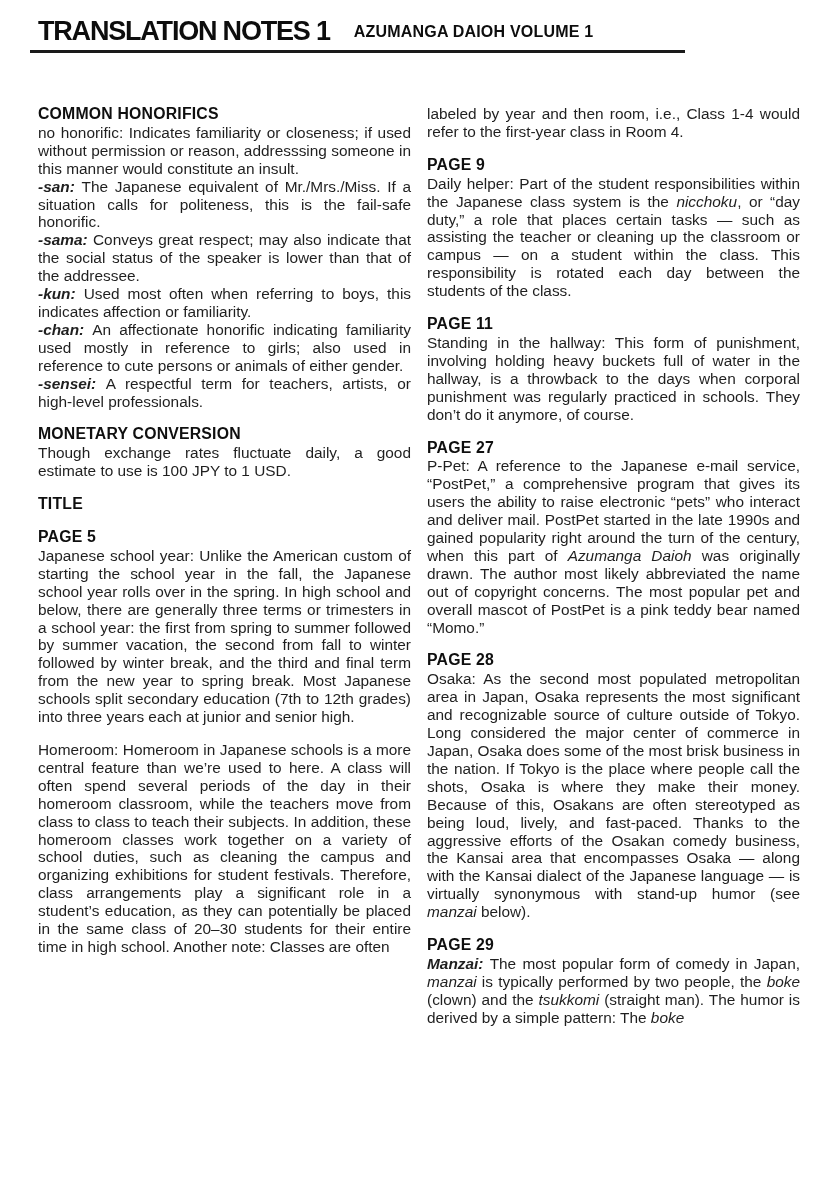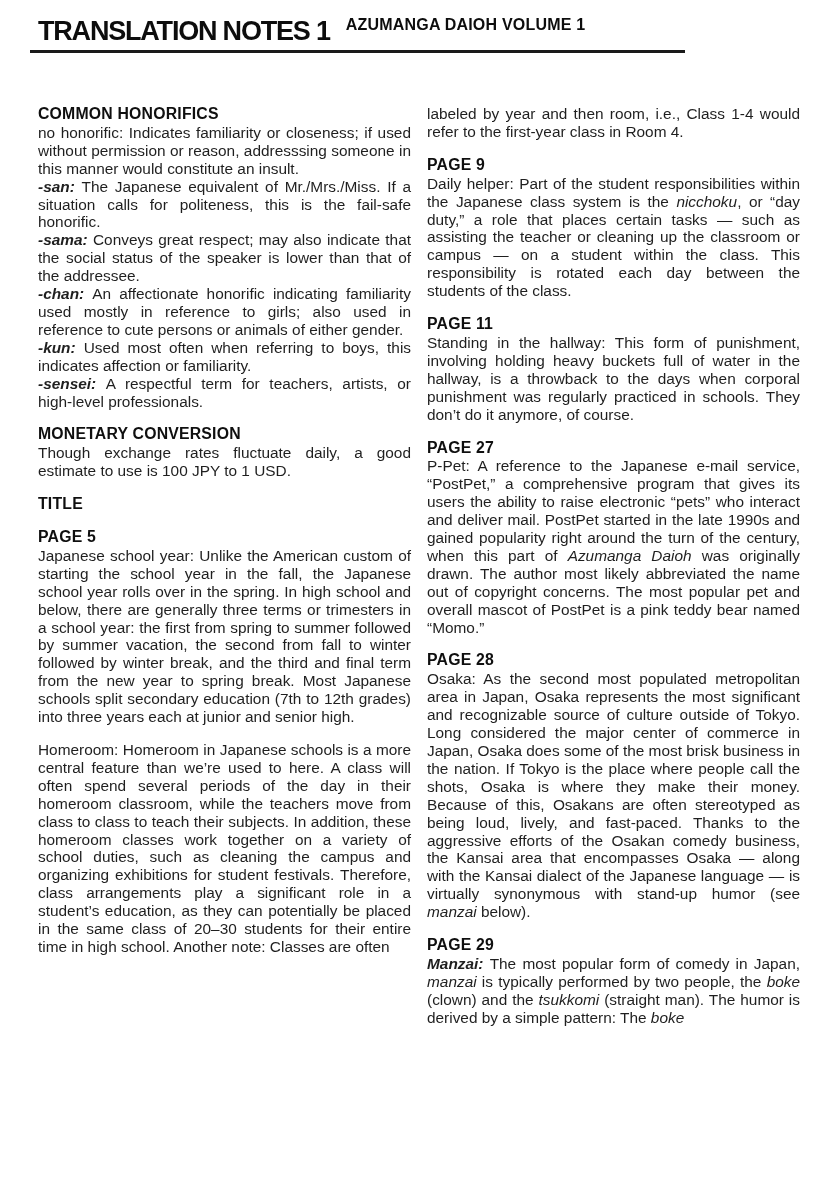--- a/index.html
+++ b/index.html
@@ -12,22 +12,22 @@
     position: relative;
     width: 836px; height: 1200px;
     background: #ffffff;
     overflow: hidden;
     color: #1f1f1f;
   }
   .header {
     position: absolute;
     left: 38px; top: 16px;
     display: flex;
-    align-items: flex-start;
-    gap: 16px;
+    align-items: center;
+    gap: 24px;
     white-space: nowrap;
   }
   .title {
     font-size: 27px;
     font-weight: bold;
     letter-spacing: -1.2px;
     color: #0d0d0d;
   }
   .subtitle {
     font-size: 16px;
@@ -78,22 +78,22 @@
     <span class="title">TRANSLATION NOTES 1</span>
     <span class="subtitle">AZUMANGA DAIOH VOLUME 1</span>
   </header>
   <div class="rule"></div>
   <main class="columns">
     <div class="col" id="col-left">
         <h3 class="sec-heading">COMMON HONORIFICS</h3>
         <p class="para"><span class="run-b">no honorific: </span><span>Indicates familiarity or closeness; if used without permission or reason, addresssing someone in this manner would constitute an insult.</span></p>
         <p class="para"><span class="run-bi">-san: </span><span>The Japanese equivalent of Mr./Mrs./Miss. If a situation calls for politeness, this is the fail-safe honorific.</span></p>
         <p class="para"><span class="run-bi">-sama: </span><span>Conveys great respect; may also indicate that the social status of the speaker is lower than that of the addressee.</span></p>
+        <p class="para"><span class="run-bi">-kun: </span><span>Used most often when referring to boys, this indicates affection or familiarity.</span></p>
         <p class="para"><span class="run-bi">-chan: </span><span>An affectionate honorific indicating familiarity used mostly in reference to girls; also used in reference to cute persons or animals of either gender.</span></p>
-        <p class="para"><span class="run-bi">-kun: </span><span>Used most often when referring to boys, this indicates affection or familiarity.</span></p>
         <p class="para"><span class="run-bi">-sensei: </span><span>A respectful term for teachers, artists, or high-level professionals.</span></p>
         <h3 class="sec-heading">MONETARY CONVERSION</h3>
         <p class="para"><span>Though exchange rates fluctuate daily, a good estimate to use is 100 JPY to 1 USD.</span></p>
         <h3 class="sec-heading">TITLE</h3>
         <h3 class="sec-heading">PAGE 5</h3>
         <p class="para"><span class="run-b">Japanese school year: </span><span>Unlike the American custom of starting the school year in the fall, the Japanese school year rolls over in the spring. In high school and below, there are generally three terms or trimesters in a school year: the first from spring to summer followed by summer vacation, the second from fall to winter followed by winter break, and the third and final term from the new year to spring break. Most Japanese schools split secondary education (7th to 12th grades) into three years each at junior and senior high.</span></p>
         <p class="para spaced"><span class="run-b">Homeroom: </span><span>Homeroom in Japanese schools is a more central feature than we’re used to here. A class will often spend several periods of the day in their homeroom classroom, while the teachers move from class to class to teach their subjects. In addition, these homeroom classes work together on a variety of school duties, such as cleaning the campus and organizing exhibitions for student festivals. Therefore, class arrangements play a significant role in a student’s education, as they can potentially be placed in the same class of 20–30 students for their entire time in high school. Another note: Classes are often</span></p>
       </div>
     <div class="col" id="col-right">
         <p class="para"><span>labeled by year and then room, i.e., Class 1-4 would refer to the first-year class in Room 4.</span></p>

